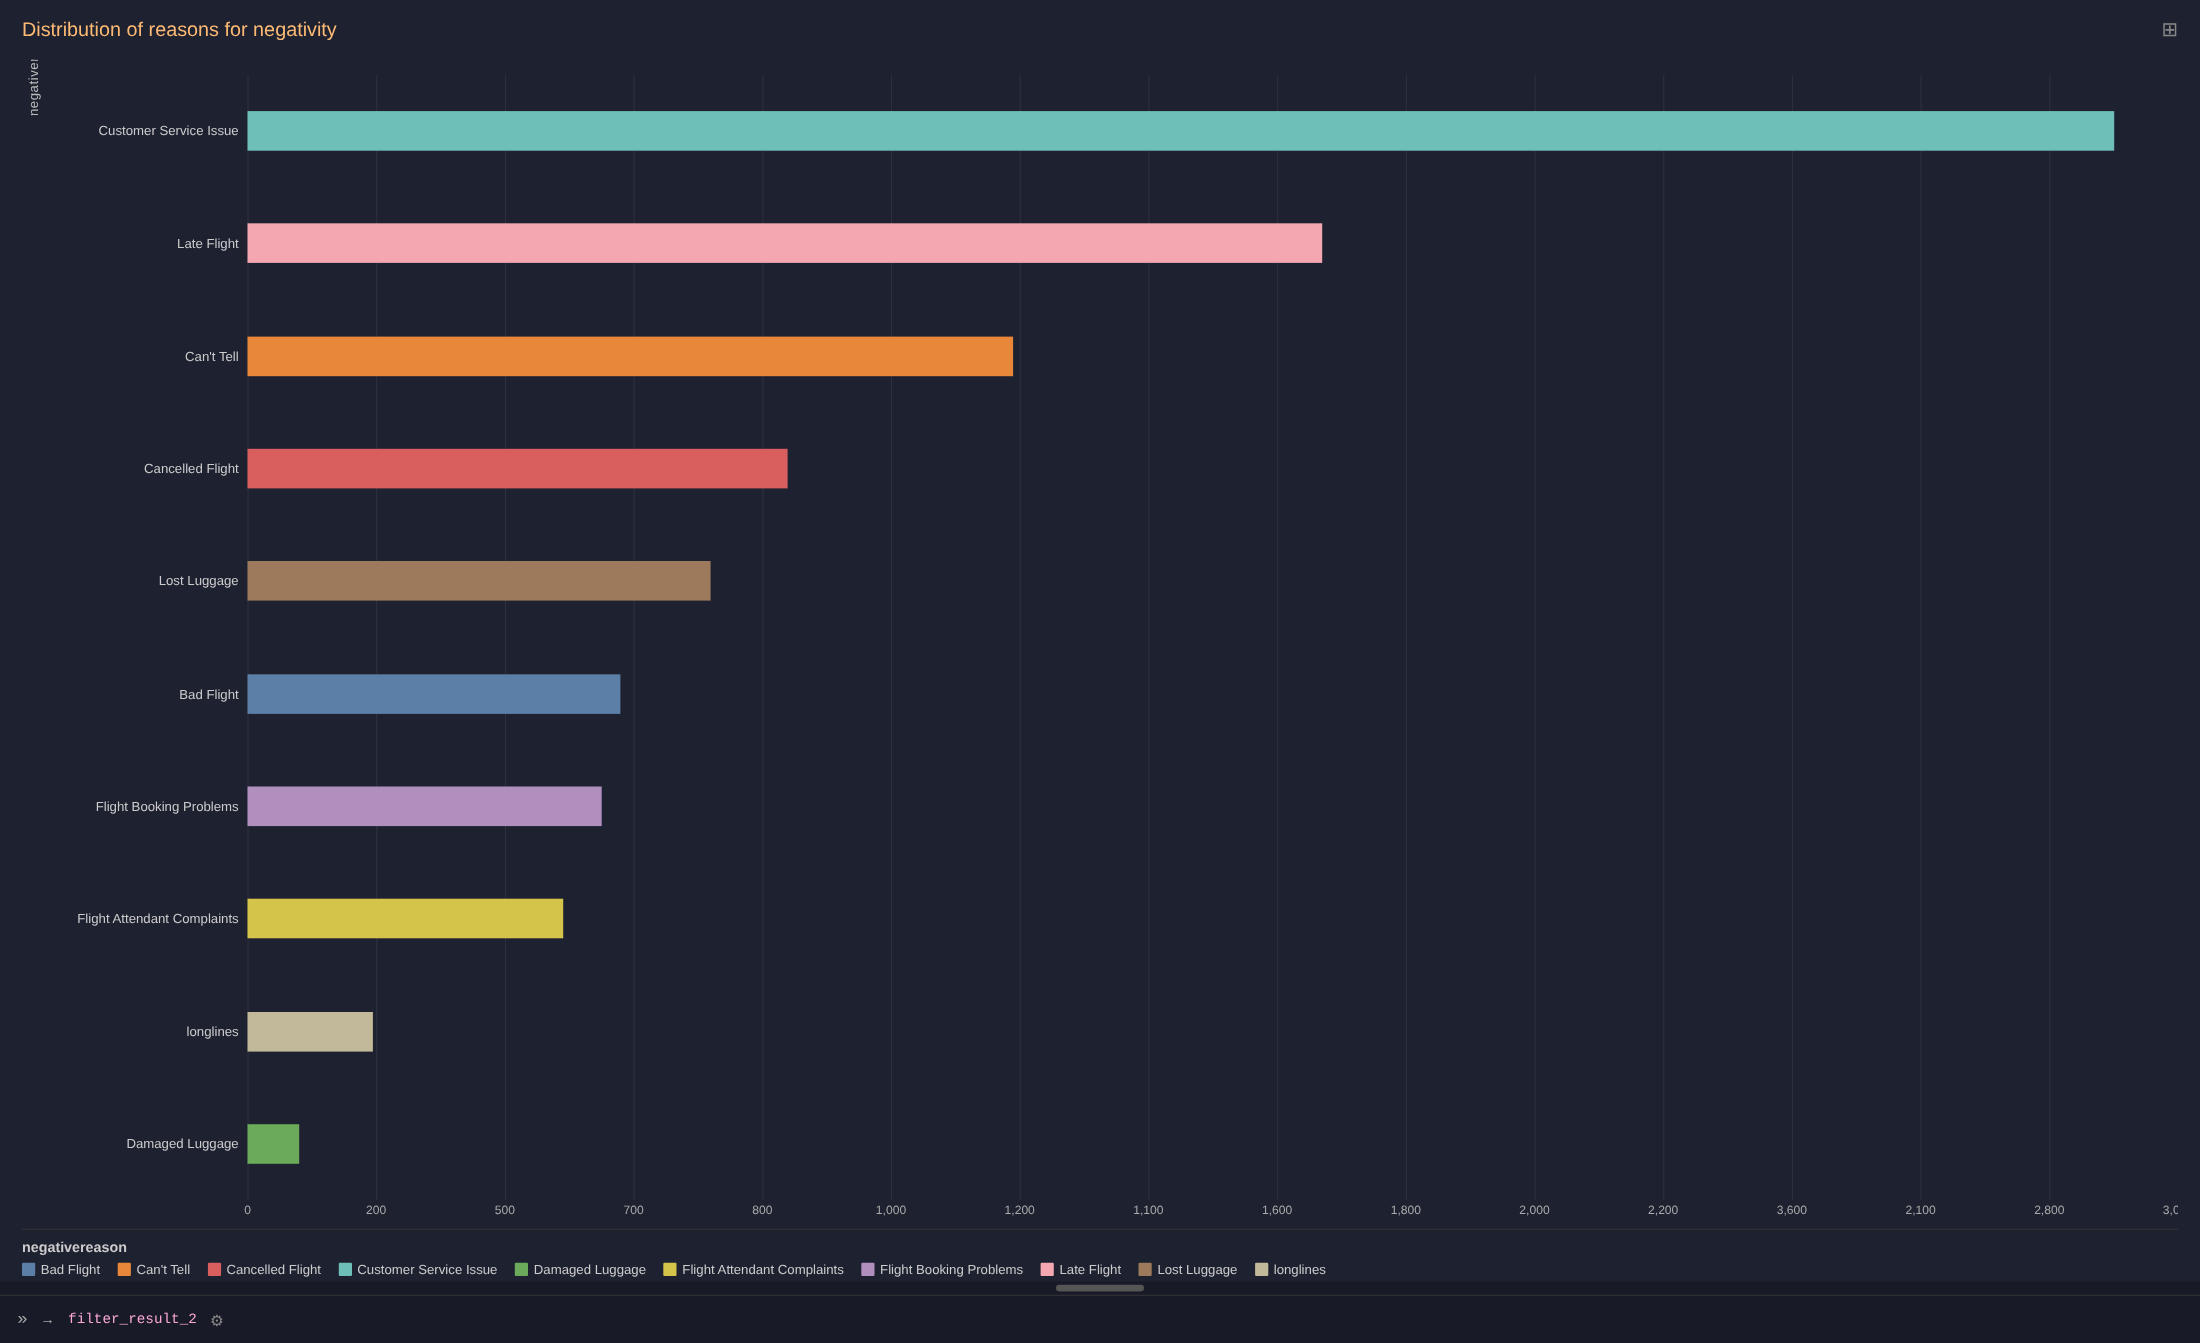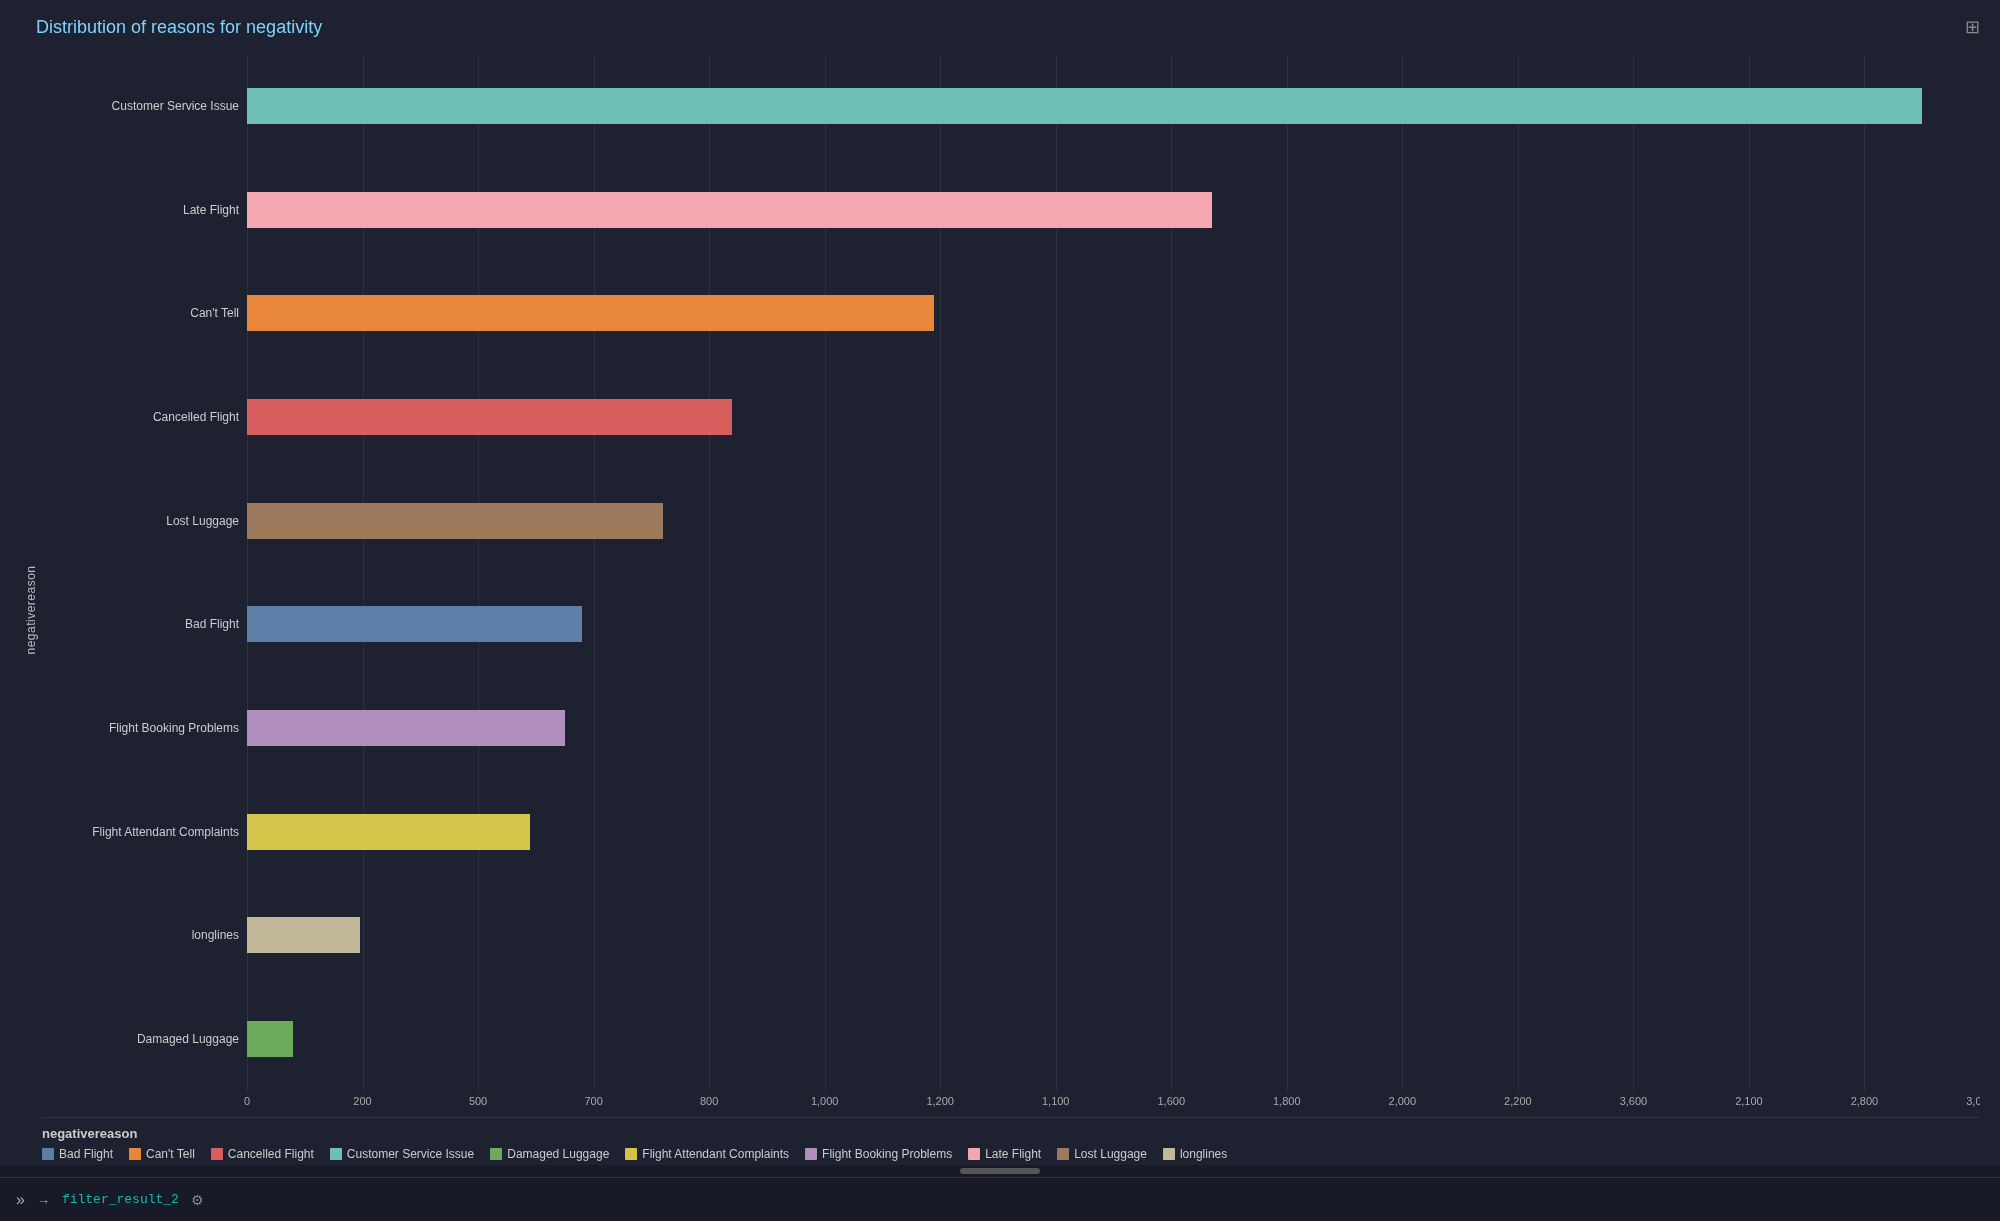--- a/index.html
+++ b/index.html
@@ -22,32 +22,31 @@
       overflow: hidden;
     }
     .title-row {
       display: flex;
       justify-content: space-between;
       align-items: center;
       margin-bottom: 16px;
     }
     .chart-title {
       font-size: 18px;
-      color: #7dd3fc;
+      color: #fdba74;
       font-weight: 400;
-      margin-left: 16px;
     }
     .icon-grid {
       color: #888;
       font-size: 18px;
     }
     .chart-area {
       flex: 1;
       display: flex;
-      flex-direction: row;
+      flex-direction: column;
       overflow: hidden;
     }
     .y-axis-label-container {
       display: flex;
       align-items: center;
       justify-content: center;
       width: 22px;
       flex-shrink: 0;
     }
     .y-axis-label {
@@ -184,21 +183,21 @@
       gap: 12px;
       flex-shrink: 0;
     }
     .bottom-arrow {
       font-size: 16px;
       color: #aaa;
       cursor: pointer;
     }
     .bottom-label {
       font-size: 13px;
-      color: #14b8a6;
+      color: #f9a8d4;
       font-family: 'Courier New', monospace;
     }
     .bottom-gear {
       font-size: 14px;
       color: #888;
       cursor: pointer;
     }
     .scrollbar-area {
       height: 12px;
       background: #181a28;

